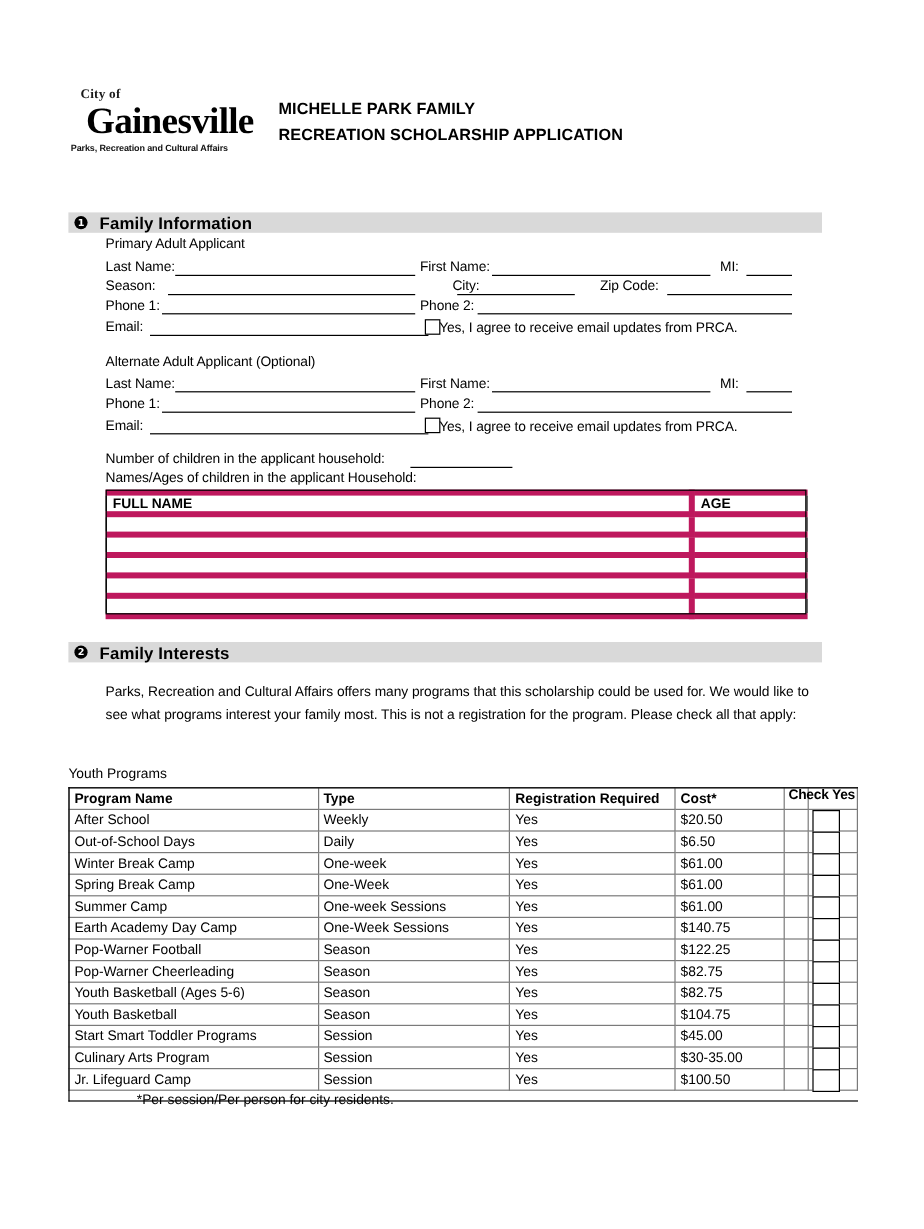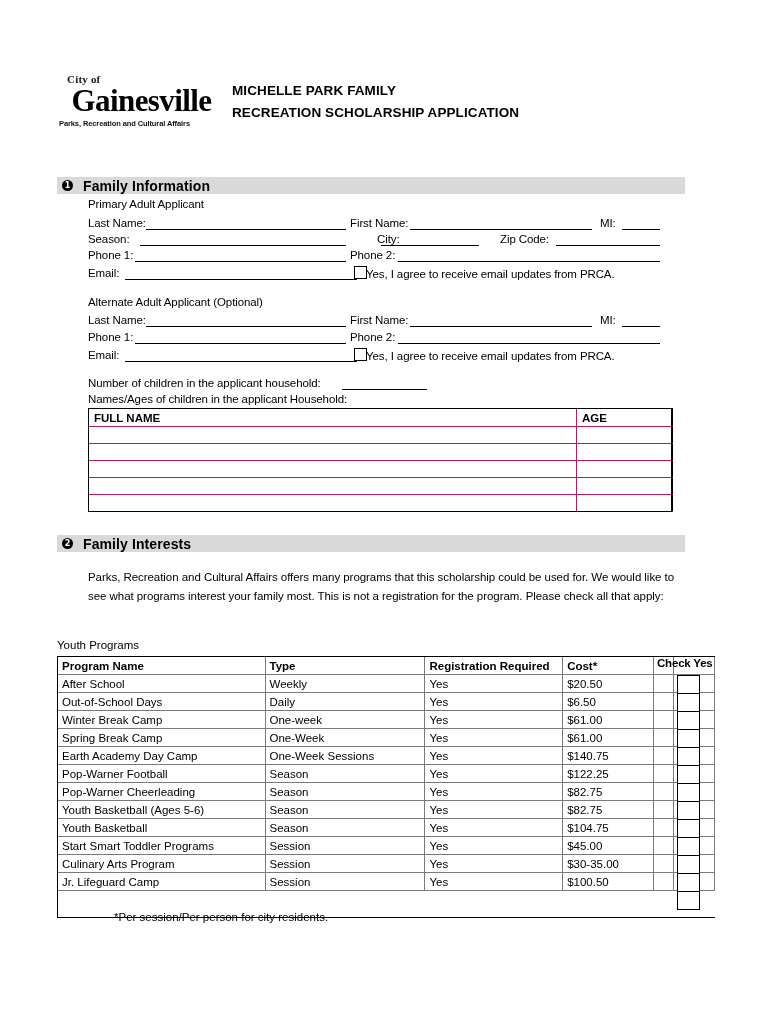--- a/index.html
+++ b/index.html
@@ -129,21 +129,21 @@
 
   
   .kids-table {
     position: absolute;
     left: 88px; top: 408px;
     width: 584px;
     border-collapse: collapse;
     table-layout: fixed;
   }
   .kids-table th, .kids-table td {
-    border: 1px solid #be185d;
+    border: 5px solid #be185d;
     height: 17px;
     font-size: 11.5px;
     text-align: left;
     padding: 0 0 0 5px;
     box-sizing: border-box;
   }
   .kids-table th {
     font-weight: bold;
     height: 18px;
   }
@@ -377,20 +377,28 @@
         <td>Winter Break Camp</td>
         <td>One-week</td>
         <td>Yes</td>
         <td>$61.00</td>
         <td></td>
         <td></td>
       </tr>
       <tr>
         <td>Spring Break Camp</td>
         <td>One-Week</td>
+        <td>Yes</td>
+        <td>$61.00</td>
+        <td></td>
+        <td></td>
+      </tr>
+      <tr>
+        <td>Summer Camp</td>
+        <td>One-week Sessions</td>
         <td>Yes</td>
         <td>$61.00</td>
         <td></td>
         <td></td>
       </tr>
       <tr>
         <td>Earth Academy Day Camp</td>
         <td>One-Week Sessions</td>
         <td>Yes</td>
         <td>$140.75</td>

